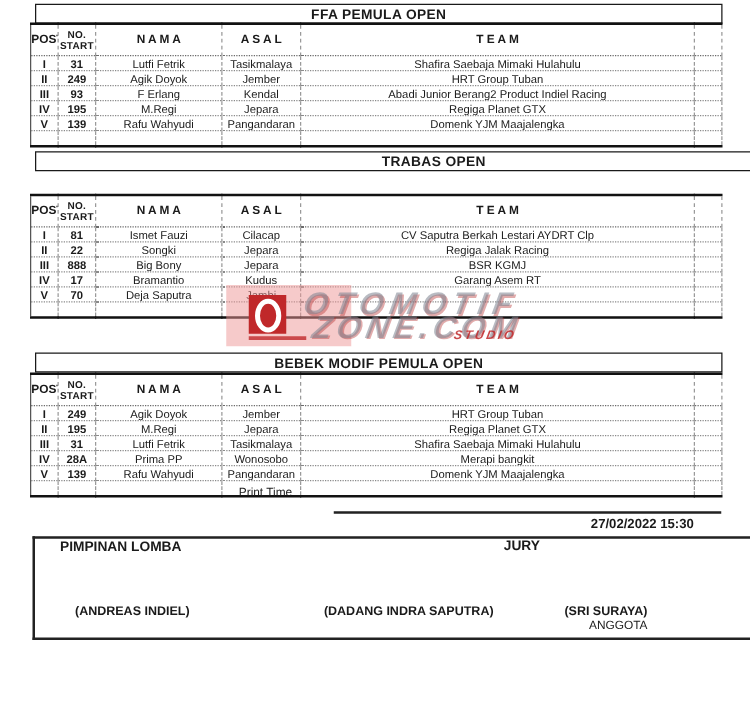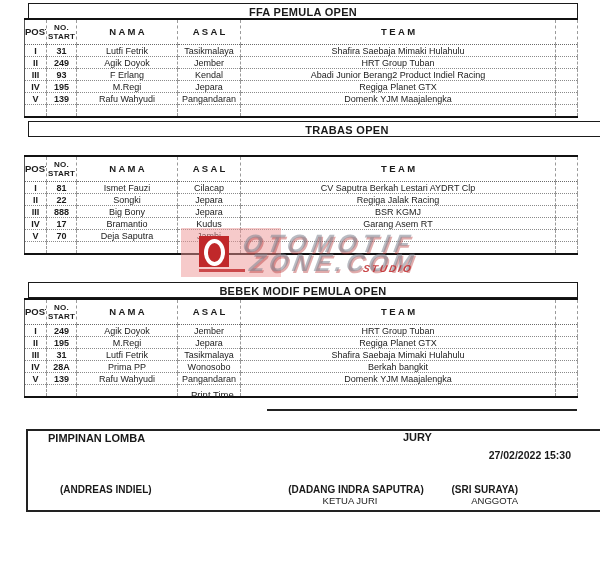--- a/index.html
+++ b/index.html
@@ -37,31 +37,31 @@
   th.c-start .two-line{font-size:8px;line-height:9px;letter-spacing:.2px;}
   table.results tbody td{height:11px;font-size:9px;line-height:10px;text-align:center;}
   td.c-post{font-weight:bold;font-size:8.5px;}
   td.c-start{font-weight:bold;font-size:8.5px;}
   td.c-nama{text-align:left;padding-left:3px;}
   td.t-sm{font-size:7px;}
   tr.empty-row td{height:19px;}
   
   .print-label{position:absolute;left:191px;top:389px;font-size:9.5px;}
   .print-rule{position:absolute;left:267px;top:409px;width:310px;height:2px;background:#222;}
-  .print-value{position:absolute;right:29px;top:413px;font-size:10.5px;font-weight:bold;margin-top:36px;}
+  .print-value{position:absolute;right:45px;top:413px;font-size:10.5px;font-weight:bold;}
   
   .sign-box{
     position:absolute;left:26px;top:429px;width:574px;height:79px;
     border-top:2px solid #222;border-left:2px solid #222;border-bottom:2.5px solid #222;
     background:transparent;
   }
   .f-left-title{position:absolute;left:48px;top:432px;font-weight:bold;font-size:11px;}
   .f-right-title{position:absolute;left:403px;top:431px;font-weight:bold;font-size:11px;text-align:center;}
   .f-left-name{position:absolute;left:48px;top:484px;font-weight:bold;font-size:10px;}
-  .f-mid{position:absolute;left:273px;top:484px;width:154px;text-align:center;}
+  .f-mid{position:absolute;left:244px;top:484px;width:154px;text-align:center;}
   .f-right{position:absolute;left:436px;top:484px;width:82px;text-align:right;}
   .sig-name{font-weight:bold;font-size:10px;line-height:11px;padding-left:12px;}
   .sig-role{font-size:9.5px;line-height:12px;}
   
   #watermark{position:absolute;left:0;top:0;width:600px;height:563px;pointer-events:none;z-index:5;}
   .wm-band{position:absolute;left:181px;top:228px;width:100px;height:49px;background:rgba(238,150,150,0.5);}
   .wm-logo{position:absolute;left:199px;top:236px;width:30px;height:31px;background:#c0282a;}
   .wm-ring{display:block;width:13px;height:19px;border:4.5px solid #ffffff;border-radius:50%;margin:3px auto 0;}
   .wm-caption{position:absolute;left:199px;top:269px;width:46px;height:3px;background:rgba(192,40,42,0.8);}
   .wm-line1{
@@ -285,21 +285,21 @@
         <td class="c-nama">Lutfi Fetrik</td>
         <td class="c-asal">Tasikmalaya</td>
         <td class="c-team t-sm">Shafira Saebaja Mimaki Hulahulu</td>
         <td class="c-extra"></td>
       </tr>
       <tr>
         <td class="c-post">IV</td>
         <td class="c-start">28A</td>
         <td class="c-nama">Prima PP</td>
         <td class="c-asal">Wonosobo</td>
-        <td class="c-team">Berkah bangkit</td>
+        <td class="c-team">Merapi bangkit</td>
         <td class="c-extra"></td>
       </tr>
       <tr>
         <td class="c-post">V</td>
         <td class="c-start">139</td>
         <td class="c-nama">Rafu Wahyudi</td>
         <td class="c-asal">Pangandaran</td>
         <td class="c-team">Domenk YJM Maajalengka</td>
         <td class="c-extra"></td>
       </tr>
@@ -317,21 +317,20 @@
 <span class="print-label">Print Time</span>
 <div class="print-rule"></div>
 <span class="print-value">27/02/2022 15:30</span>
 
 <div class="sign-box"></div>
 <span class="f-left-title">PIMPINAN LOMBA</span>
 <span class="f-right-title">JURY</span>
 <span class="f-left-name sig-name">(ANDREAS INDIEL)</span>
 <div class="f-mid">
   <div class="sig-name">(DADANG INDRA SAPUTRA)</div>
-  <div class="sig-role">KETUA JURI</div>
 </div>
 <div class="f-right">
   <div class="sig-name">(SRI SURAYA)</div>
   <div class="sig-role">ANGGOTA</div>
 </div>
 
 <div id="watermark">
   <div class="wm-band"></div>
   <div class="wm-logo">
     <span class="wm-ring"></span>

